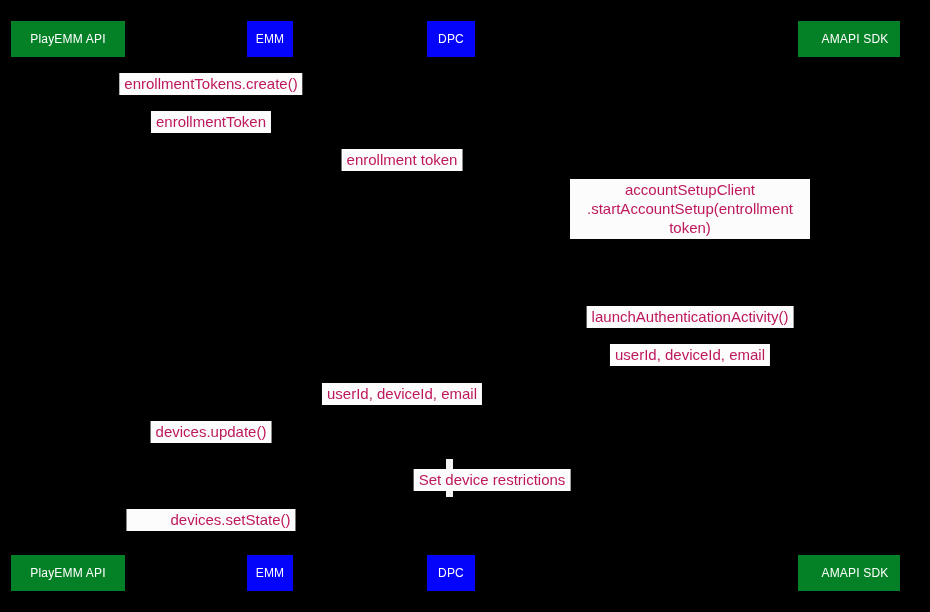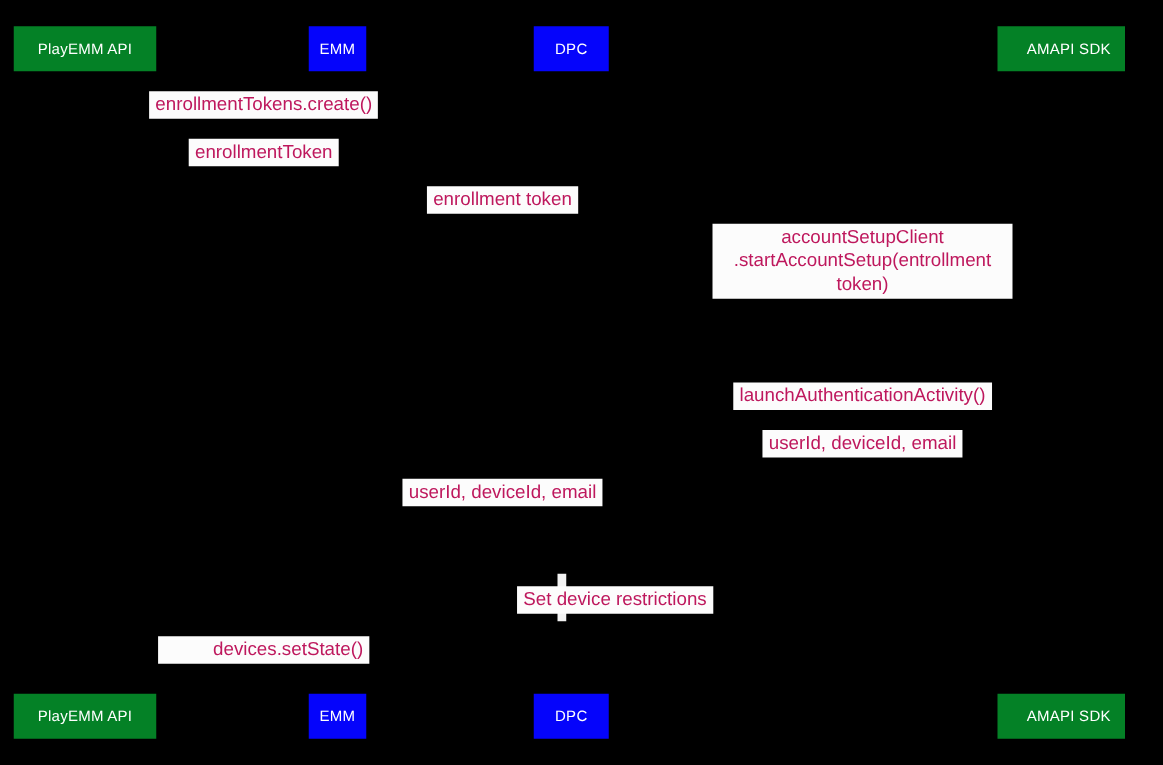--- a/index.html
+++ b/index.html
@@ -42,21 +42,21 @@
     margin-left: 40px;
   }
   .activation-tick {
     position: absolute;
     background: #f2f2f2;
     z-index: 1;
   }
   
   .a-playemm { left: 11px;  width: 114px; }
   .a-emm     { left: 247px; width: 46px;  }
-  .a-dpc     { left: 427px; width: 60px;  }
+  .a-dpc     { left: 427px; width: 48px;  }
   .a-amapi   { left: 798px; width: 102px; padding-left: 12px; }
   .row-top    { top: 21px; }
   .row-bottom { top: 555px; }
 </style>
 </head>
 <body>
 
 <div id="canvas">
 
   <div class="actor green a-playemm row-top">
@@ -81,20 +81,21 @@
   <div class="msg" style="left:650px; top:179px;">accountSetupClient
 .startAccountSetup(entrollment token)</div>
 
 
   <div class="msg" style="left:650px; top:306px;">launchAuthenticationActivity()</div>
 
   <div class="msg" style="left:650px; top:344px;">userId, deviceId, email</div>
 
   <div class="msg" style="left:362px; top:383px;">userId, deviceId, email</div>
 
+  <div class="msg" style="left:171px; top:421px;">devices.update()</div>
 
   <div class="activation-tick" style="left:446px; top:459px; width:7px; height:38px;"></div>
 
   <div class="msg" style="left:452px; top:469px;">Set device restrictions</div>
 
   <div class="msg" style="left:171px; top:509px;padding-left:44px;">devices.setState()</div>
 
   <div class="actor green a-playemm row-bottom">
     <span>PlayEMM API</span>
   </div>

